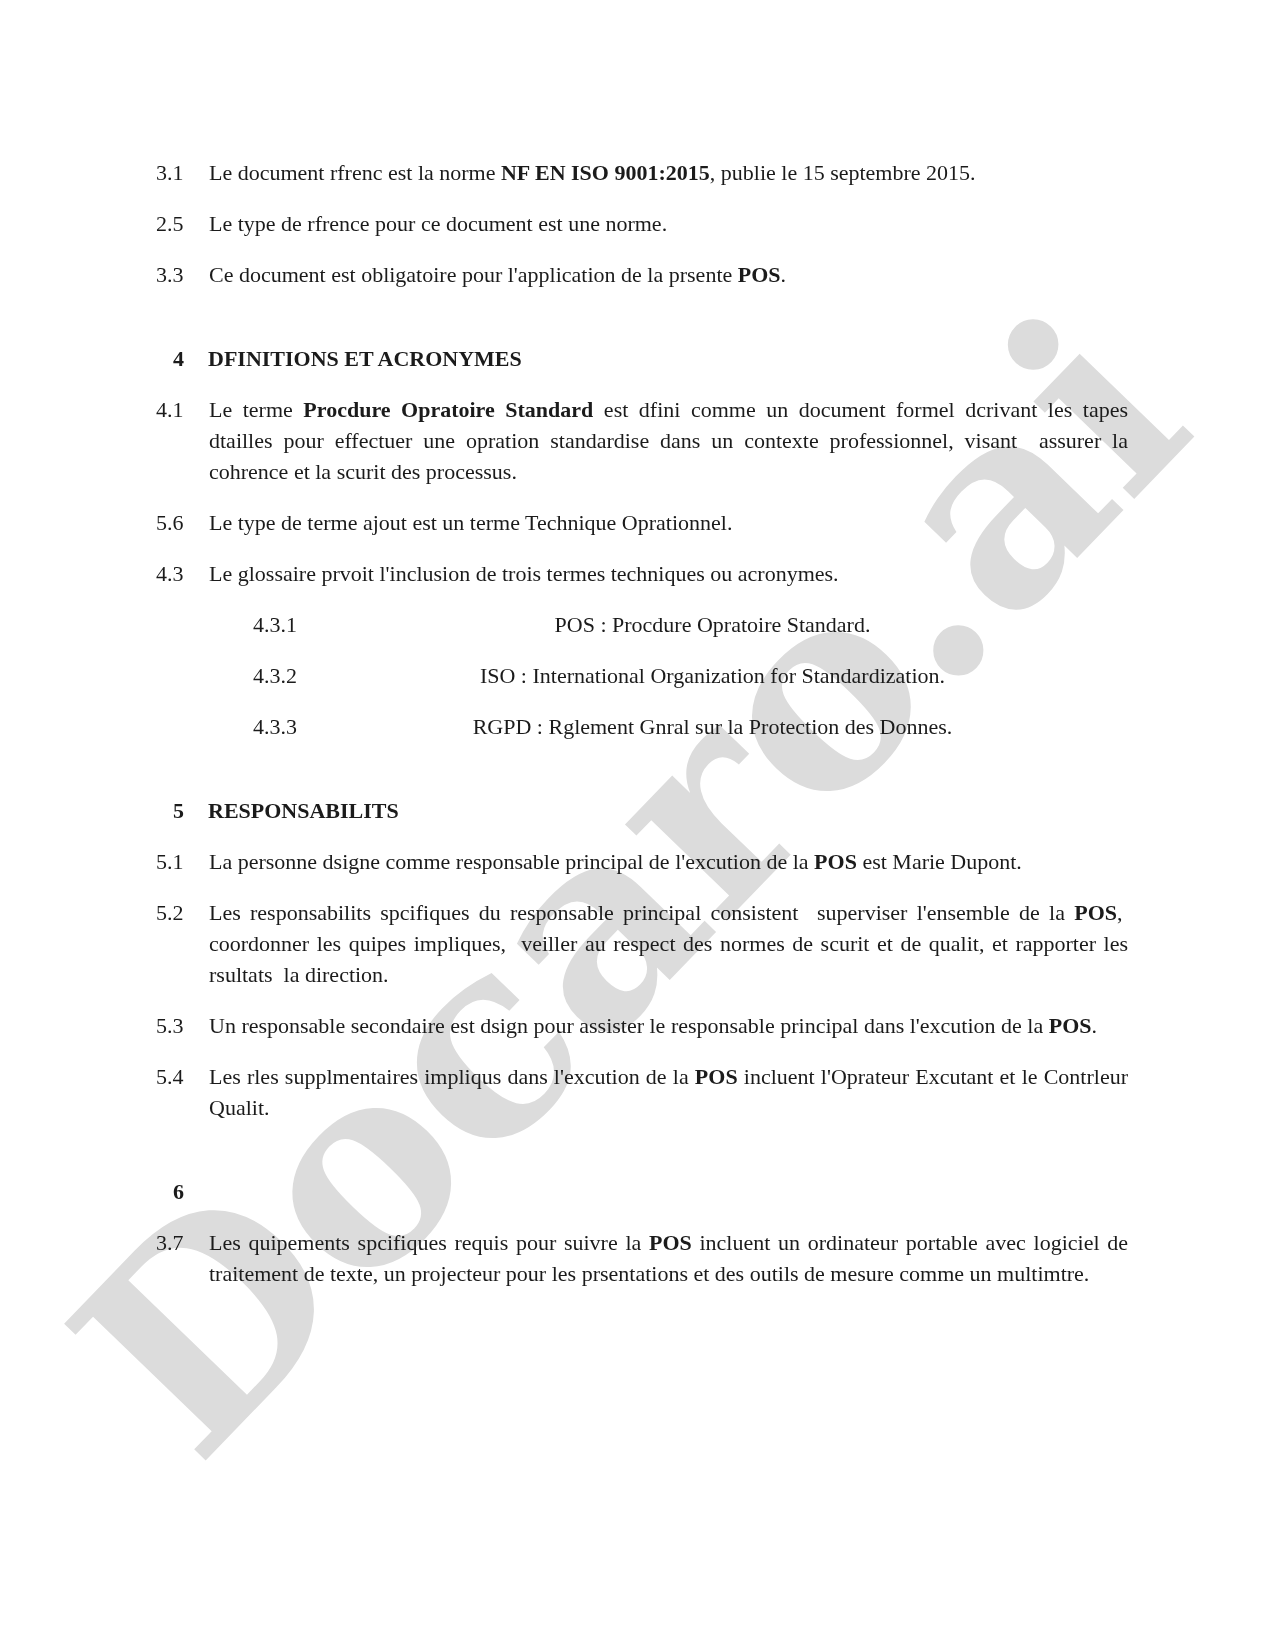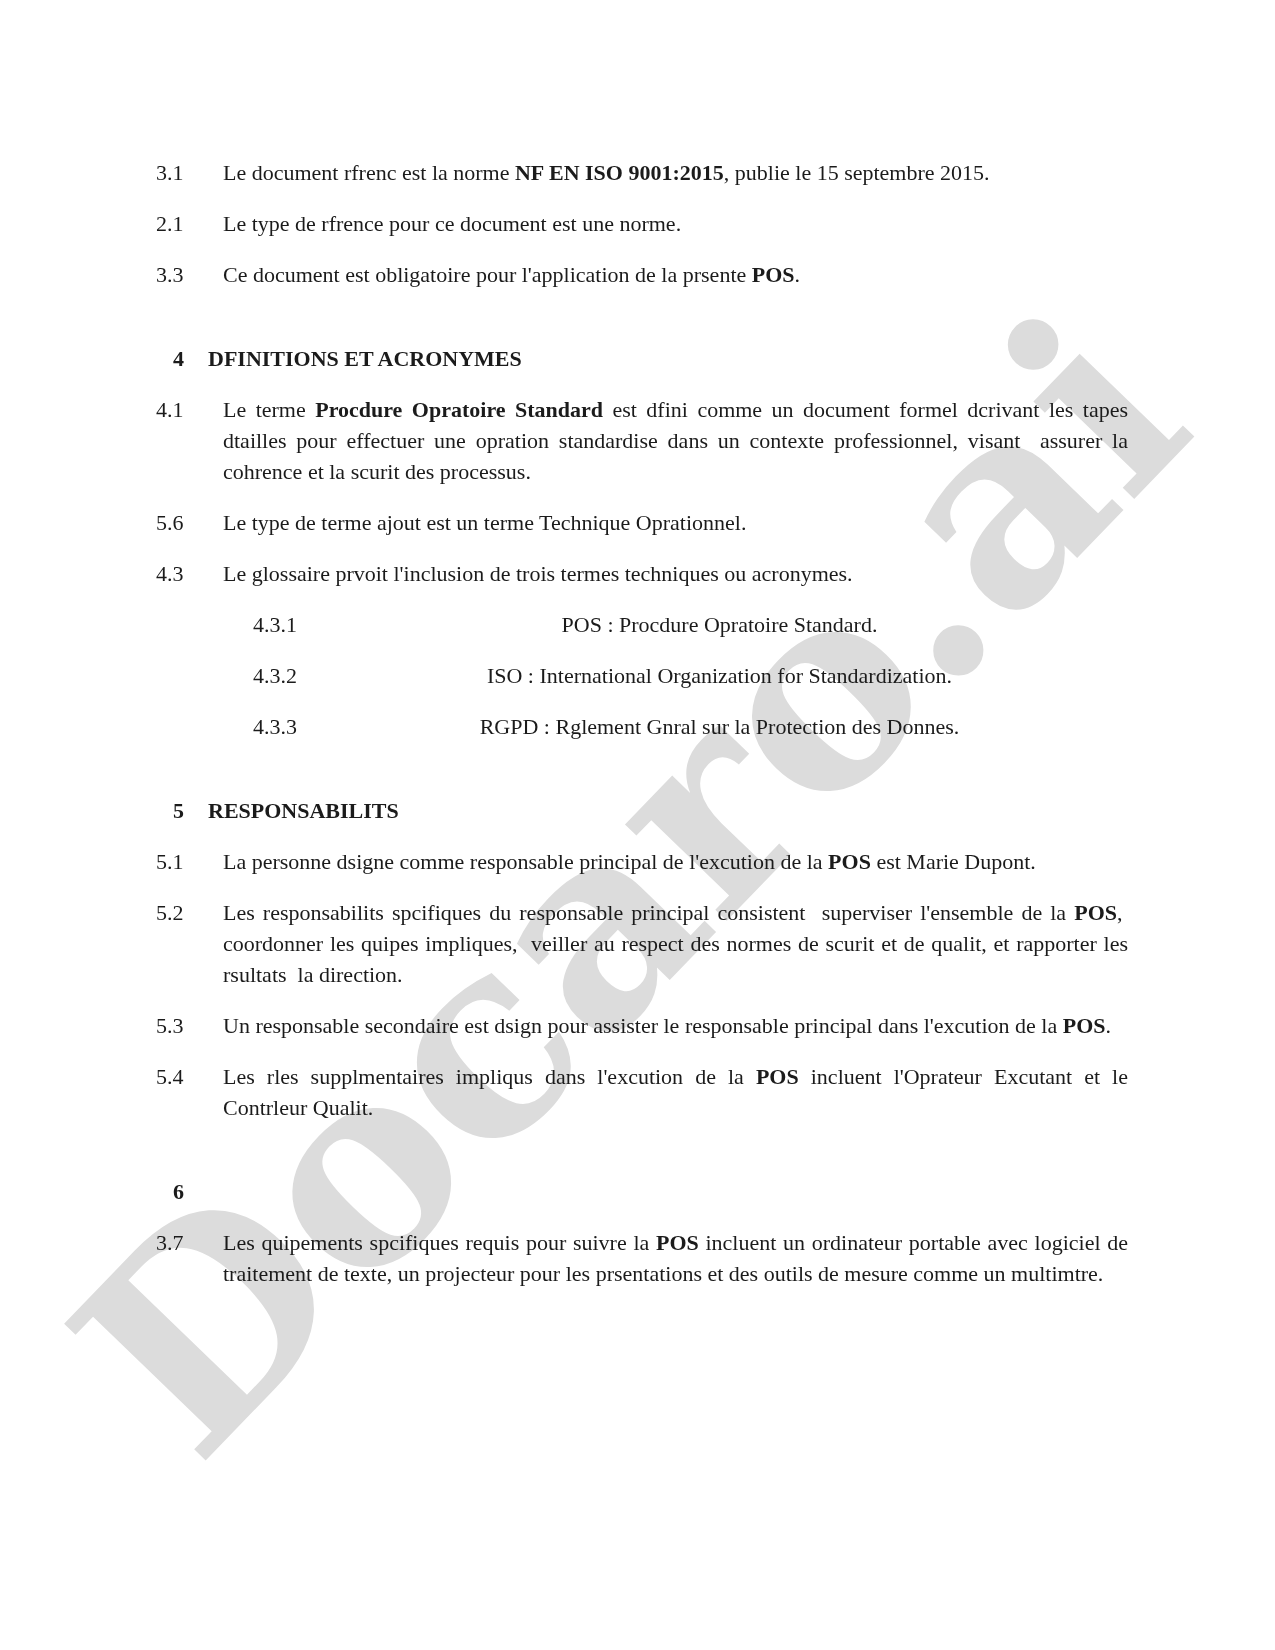--- a/index.html
+++ b/index.html
@@ -26,42 +26,42 @@
     user-select:none;
   }
   .content{
     position:absolute;
     left:156px;top:157px;
     width:972px;
     z-index:1;
   }
   .item{display:flex;margin-bottom:20px;}
   .item .num{flex:0 0 53px;}
-  .item .txt{flex:1;text-align:justify;margin-left:14px;}
+  .item .txt{flex:1;text-align:justify;}
   .item.sub{margin-left:72px;}
   .item.sub .num{flex:0 0 69px;text-align:right;}
   .item.sub .txt{text-align:center;}
   .heading{display:flex;font-weight:700;margin:53px 0 20px 17px;}
   .heading .num{flex:0 0 35px;}
   section{display:block;}
   b{font-weight:700;}
 </style>
 </head>
 <body>
 
 <div class="page">
   <div class="watermark">Docaro.ai</div>
   <div class="content" id="content">
       <section>
         <div class="item">
           <span class="num">3.1</span>
           <span class="txt"><span>Le document rfrenc est la norme </span><b>NF EN ISO 9001:2015</b><span>, publie le 15 septembre 2015.</span></span>
         </div>
         <div class="item">
-          <span class="num">2.1</span>
+          <span class="num">2.5</span>
           <span class="txt"><span>Le type de rfrence pour ce document est une norme.</span></span>
         </div>
         <div class="item">
           <span class="num">3.3</span>
           <span class="txt"><span>Ce document est obligatoire pour l'application de la prsente </span><b>POS</b><span>.</span></span>
         </div>
       </section>
       <section>
         <div class="heading">
           <span class="num">4</span>

